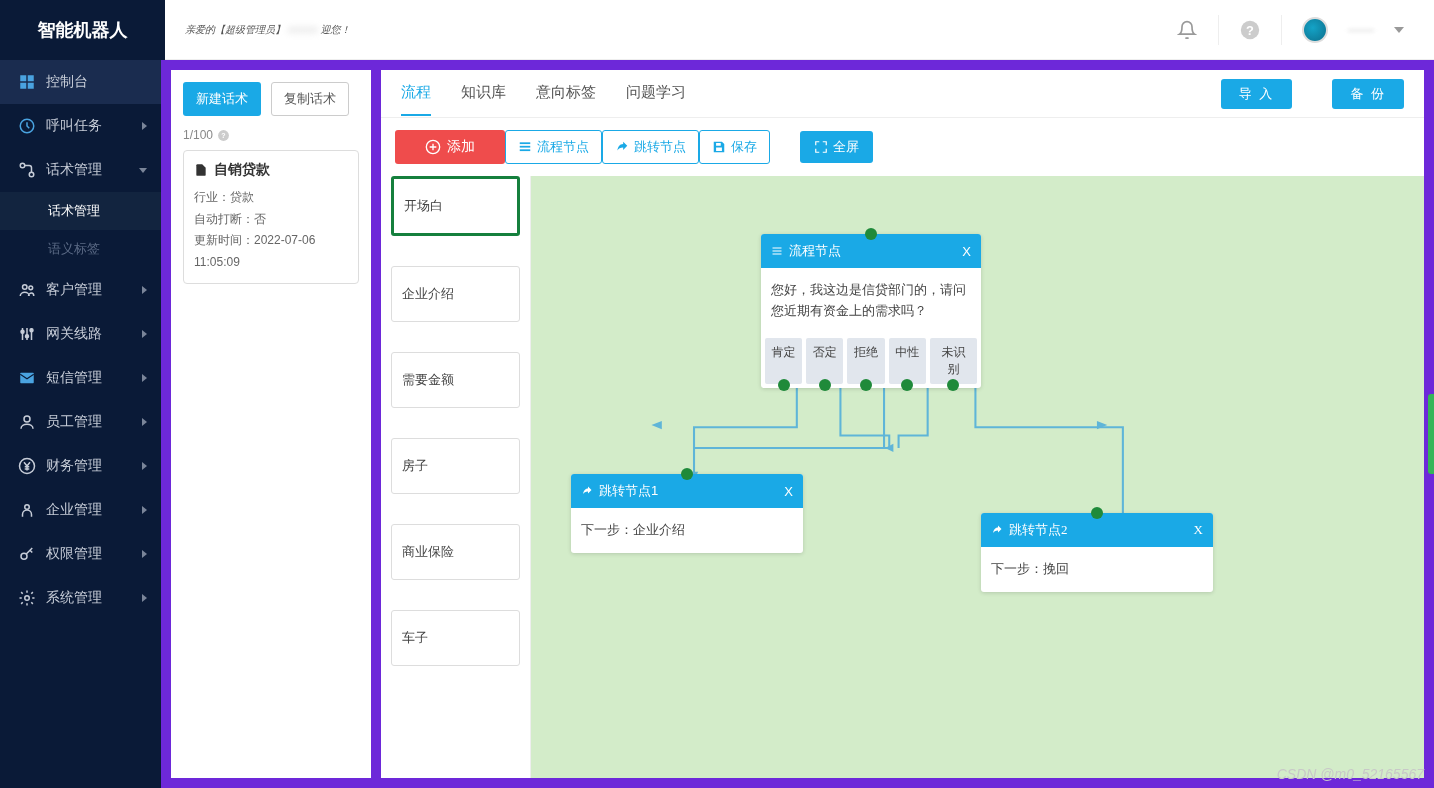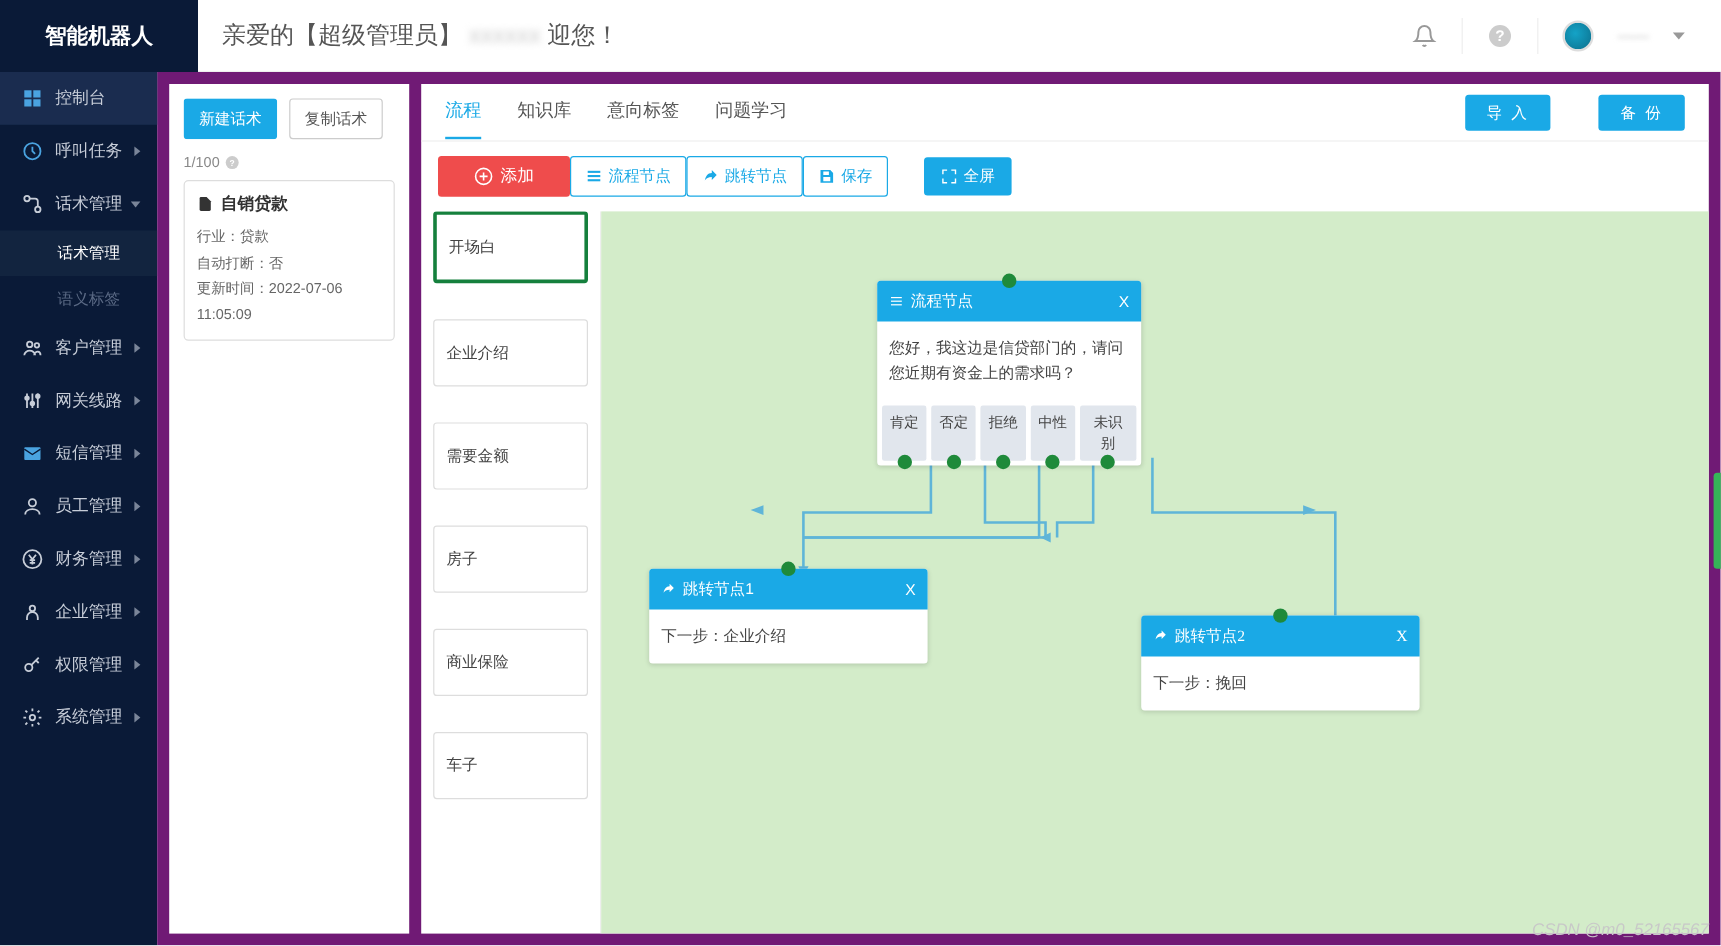--- a/index.html
+++ b/index.html
@@ -2,46 +2,46 @@
 <html><head>
 <meta charset="utf-8">
 <style>
 * { box-sizing: border-box; margin: 0; padding: 0; }
 body { font-family: "Microsoft YaHei", Arial, sans-serif; font-size: 13px; color: #333; background: #fff; overflow: hidden; }
 .app { display: flex; flex-direction: column; height: 788px; width: 1434px; }
 
 
 .header { height: 60px; display: flex; align-items: center; background: #fff; border-bottom: 1px solid #eee; }
 .logo { width: 165px; height: 60px; background: #0a1a37; color: #fff; display: flex; align-items: center; justify-content: center; font-size: 18px; font-weight: bold; }
-.greeting { padding-left: 20px; font-size: 20px; color: #555; flex: 1; }
+.greeting { padding-left: 20px; font-size: 10px; color: #555; flex: 1; font-style: italic; }
 .greeting .blur { filter: blur(3px); color: #ccc; }
 .header-right { display: flex; align-items: center; gap: 20px; padding-right: 30px; }
 .hicon { width: 22px; height: 22px; color: #888; display: flex; align-items: center; justify-content: center; }
 .divider-v { width: 1px; height: 30px; background: #eee; }
 .avatar { width: 26px; height: 26px; border-radius: 50%; background: radial-gradient(circle at 40% 40%, #14a3c7, #0c6f8c); border: 2px solid #ddd; }
 .uname { color: #bbb; filter: blur(2px); }
 .chev-down { width: 0; height: 0; border-left: 5px solid transparent; border-right: 5px solid transparent; border-top: 6px solid #999; }
 
 
 .body { flex: 1; display: flex; overflow: hidden; }
 
 
-.sidebar { width: 131px; background: #0a1a37; color: #c7cdd8; display: flex; flex-direction: column; font-size: 14px; }
+.sidebar { width: 161px; background: #0a1a37; color: #c7cdd8; display: flex; flex-direction: column; font-size: 14px; }
 .side-item { height: 44px; display: flex; align-items: center; padding: 0 14px 0 18px; cursor: pointer; position: relative; }
 .side-item.active { background: #1a2c4f; }
 .side-icon { width: 18px; height: 18px; margin-right: 10px; display: flex; align-items: center; justify-content: center; }
 .side-label { flex: 1; }
 .side-chev { width: 0; height: 0; border-top: 4px solid transparent; border-bottom: 4px solid transparent; border-left: 5px solid #7a8599; }
 .side-chev.down { border-left: 4px solid transparent; border-right: 4px solid transparent; border-top: 5px solid #7a8599; border-bottom: none; }
 .side-sub { height: 38px; display: flex; align-items: center; padding-left: 48px; font-size: 13px; cursor: pointer; }
 .side-sub.sel { color: #fff; background: #12243f; }
 .side-sub.dim { color: #5b6a85; }
 
 
-.content { flex: 1; display: flex; background: #701a75; padding: 10px; gap: 10px; overflow: hidden; }
+.content { flex: 1; display: flex; background: #6d28d9; padding: 10px; gap: 10px; overflow: hidden; }
 
 
 .left-panel { width: 200px; background: #fff; display: flex; flex-direction: column; }
 .lp-top { padding: 12px; display: flex; gap: 10px; }
 .btn { border-radius: 3px; padding: 7px 12px; font-size: 13px; cursor: pointer; border: 1px solid transparent; }
 .btn-primary { background: #1aa9e6; color: #fff; }
 .btn-outline { background: #fff; color: #555; border: 1px solid #ccc; }
 .lp-count { padding: 0 12px 8px; color: #888; font-size: 12px; display: flex; align-items: center; gap: 4px; }
 .lp-card { margin: 0 12px; border: 1px solid #ddd; border-radius: 4px; padding: 10px; font-size: 12px; }
 .lp-card-title { display: flex; align-items: center; gap: 6px; font-weight: bold; font-size: 14px; margin-bottom: 8px; }

